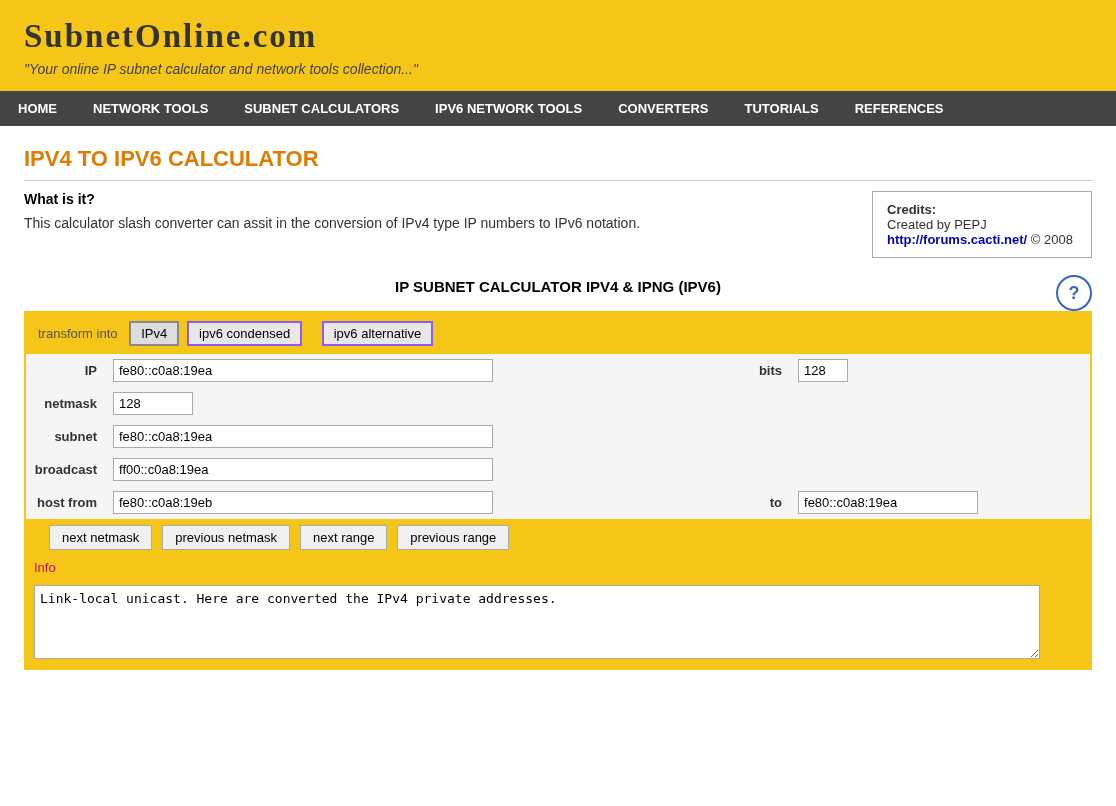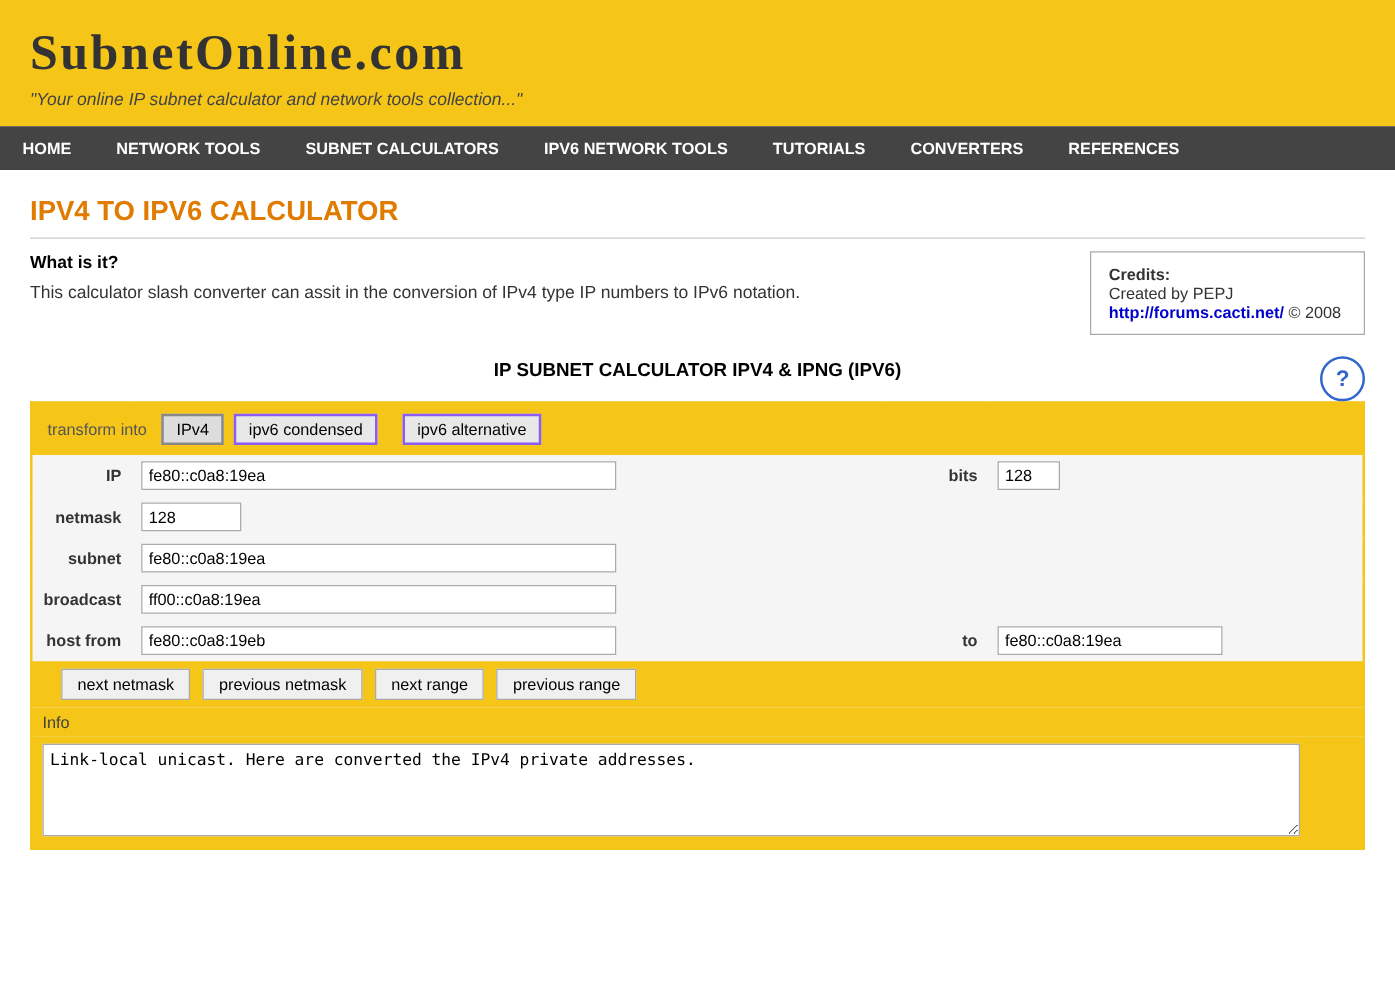--- a/index.html
+++ b/index.html
@@ -4,21 +4,21 @@
   <style>
     * { box-sizing: border-box; margin: 0; padding: 0; }
     body { font-family: Arial, sans-serif; font-size: 14px; background: #fff; }
 
     
     #header {
       background: #F5C518;
       padding: 18px 24px 14px 24px;
     }
     #header h1 {
-      font-size: 40px;
+      font-size: 33px;
       font-weight: bold;
       color: #333;
       letter-spacing: 2px;
       font-family: Georgia, serif;
     }
     #header .tagline {
       font-size: 14px;
       color: #444;
       margin-top: 6px;
       font-style: italic;
@@ -175,21 +175,21 @@
       padding: 4px 12px;
       cursor: pointer;
       font-size: 13px;
       margin-right: 6px;
     }
 
     .info-row td {
       padding: 4px 8px;
       background: #F5C518;
       font-size: 13px;
-      color: #404040;
+      color: #be185d;
     }
 
     .info-text-row td {
       padding: 6px 8px;
       background: #F5C518;
     }
     .info-textarea {
       width: 96%;
       height: 74px;
       border: 1px solid #aaa;
@@ -205,22 +205,22 @@
 <div id="header">
   <h1>SubnetOnline.com</h1>
   <div class="tagline">"Your online IP subnet calculator and network tools collection..."</div>
 </div>
 
 <div id="nav">
   <a href="#">HOME</a>
   <a href="#">NETWORK TOOLS</a>
   <a href="#">SUBNET CALCULATORS</a>
   <a href="#">IPV6 NETWORK TOOLS</a>
+  <a href="#">CONVERTERS</a>
   <a href="#">TUTORIALS</a>
-  <a href="#">CONVERTERS</a>
   <a href="#">REFERENCES</a>
 </div>
 
 <div id="main">
   <div id="page-title">IPV4 TO IPV6 CALCULATOR</div>
 
   <div class="description-section">
     <div class="desc-text">
       <div class="what-is">What is it?</div>
       <p>This calculator slash converter can assit in the conversion of IPv4 type IP numbers to IPv6 notation.</p>

